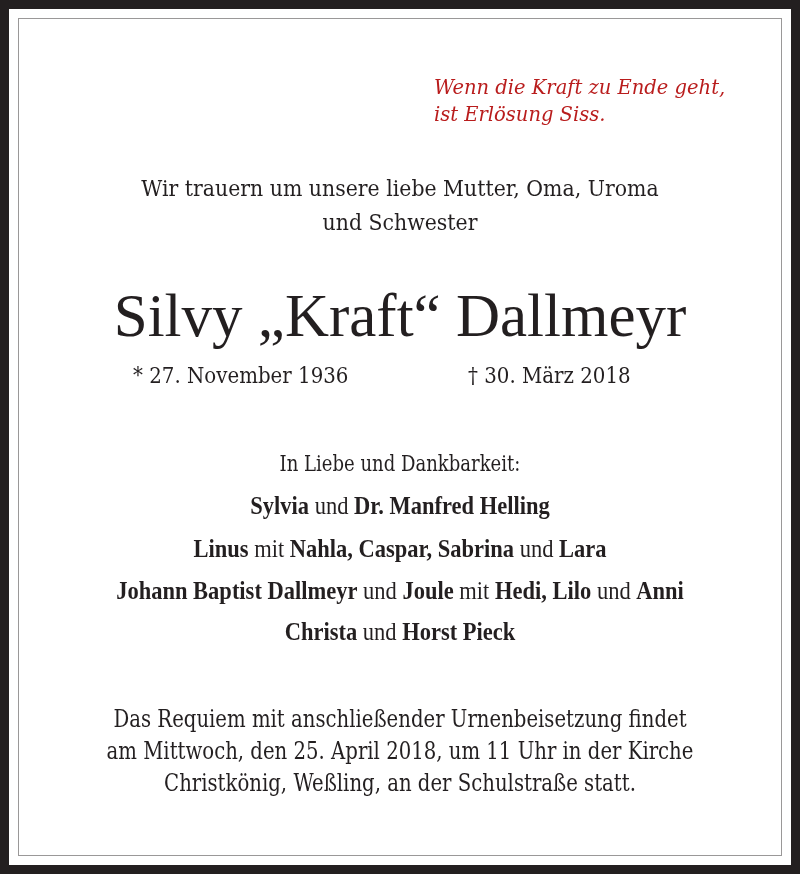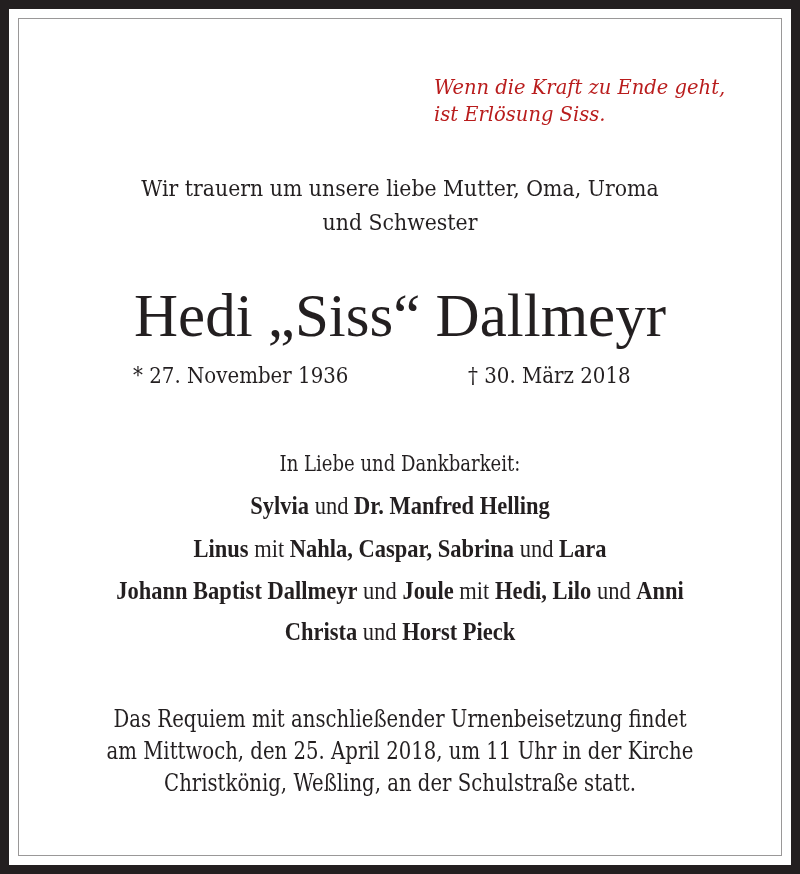--- a/index.html
+++ b/index.html
@@ -48,21 +48,21 @@
 <div class="motto">
   <div>Wenn die Kraft zu Ende geht,</div>
   <div>ist Erlösung Siss.</div>
 </div>
 
 <div class="txt serif intro">
   <div>Wir trauern um unsere liebe Mutter, Oma, Uroma</div>
   <div>und Schwester</div>
 </div>
 
-<div class="txt times name">Hedi „Siss“ Dallmeyr</div>
+<div class="txt times name">Silvy „Kraft“ Dallmeyr</div>
 
 <div class="dates born">* 27. November 1936</div>
 <div class="dates died">† 30. März 2018</div>
 
 <div class="txt serif thanks">In Liebe und Dankbarkeit:</div>
 
 <div class="txt family fam1"><b>Sylvia</b><span> und </span><b>Dr. Manfred Helling</b></div>
 <div class="txt family fam2"><b>Linus</b><span> mit </span><b>Nahla, Caspar, Sabrina</b><span> und </span><b>Lara</b></div>
 <div class="txt family fam3"><b>Johann Baptist Dallmeyr</b><span> und </span><b>Joule</b><span> mit </span><b>Hedi, Lilo</b><span> und </span><b>Anni</b></div>
 <div class="txt family fam4"><b>Christa</b><span> und </span><b>Horst Pieck</b></div>

